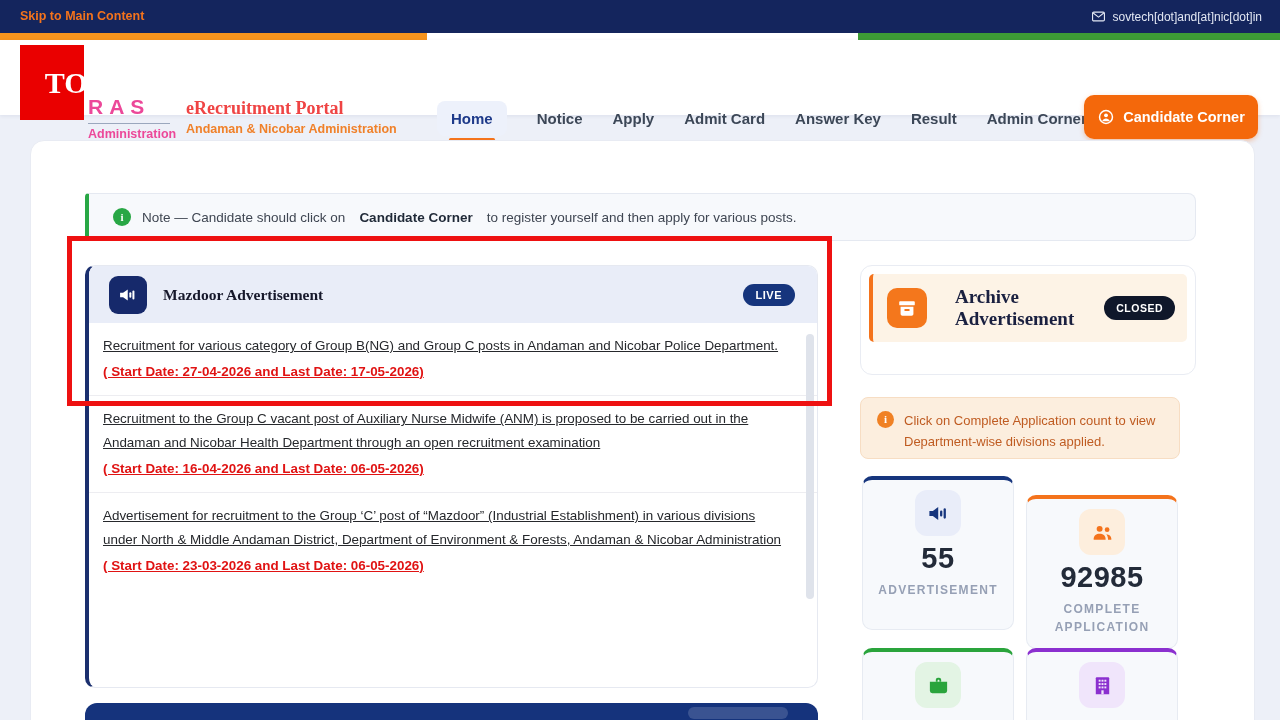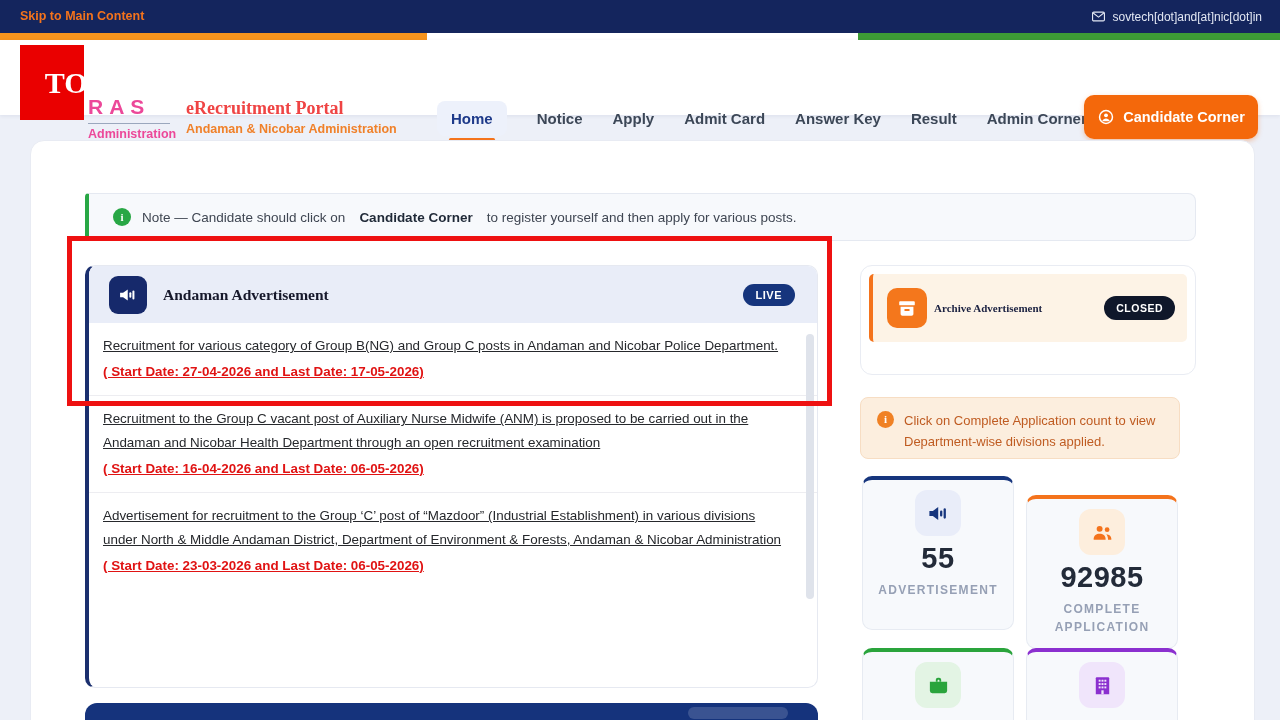--- a/index.html
+++ b/index.html
@@ -71,21 +71,21 @@
   .bottom-bar .pill { position:absolute; right:30px; top:4px; width:100px; height:12px; background:rgba(255,255,255,.16); border-radius:6px; }
 
   
   .annotation { position:absolute; left:67px; top:236px; width:765px; height:170px; border:5px solid #ee1111; z-index:50; pointer-events:none; }
 
   
   .archive { position:absolute; left:860px; top:265px; width:336px; height:110px; background:#fff; border:1px solid #e9ecf3; border-radius:12px; padding:8px; }
   .archive-head { height:68px; background:#fdf3e6; border-left:4px solid #f4731c; border-radius:5px; display:flex; align-items:center; padding:0 12px 0 14px; }
   .tile-or { width:40px; height:40px; border-radius:10px; background:#f4771c; color:#fff; display:flex; align-items:center; justify-content:center; flex:0 0 auto; }
   .tile-or svg { width:22px; height:22px; }
-  .archive-title { font-family:"Liberation Serif", serif; font-weight:bold; font-size:11px; color:#1a2040; margin-left:7px; }
+  .archive-title { font-family:"Liberation Serif", serif; font-weight:bold; font-size:19px; color:#1a2040; margin-left:28px; }
   .closed { margin-left:auto; background:#0f172a; color:#fff; font-size:10.5px; font-weight:bold; letter-spacing:.5px; padding:6px 12px; border-radius:14px; }
 
   
   .tip { position:absolute; left:860px; top:397px; width:320px; height:62px; background:#fceede; border:1px solid #f7ddc3; border-radius:8px;
          display:flex; padding:12px 12px 0 16px; font-size:13px; color:#bf5b21; line-height:21px; }
   .tip .icircle { background:#f08124; margin-right:10px; margin-top:1px; width:17px; height:17px; }
 
   
   .stat-card { position:absolute; width:152px; height:154px; background:#f7f9fc; border:1px solid #e7ebf2; border-top:4px solid #16357d;
                border-radius:10px; text-align:center; overflow:hidden; }
@@ -165,21 +165,21 @@
 
   <div class="ongoing">
     <div class="ongoing-head">
       <span class="tile-sm">
         <svg viewBox="0 0 24 24" fill="currentColor">
             <path d="M2.5 9.3v5.4h3.6l5.6 4V5.3l-5.6 4H2.5z"></path>
             <rect x="13.6" y="8.8" width="2.4" height="6.4" rx="1.2"></rect>
             <rect x="17.3" y="6.6" width="2.4" height="10.8" rx="1.2"></rect>
           </svg>
       </span>
-      <span class="ongoing-title">Andaman Advertisement</span>
+      <span class="ongoing-title">Mazdoor Advertisement</span>
       <span class="live">LIVE</span>
     </div>
     <div class="ad-list">
       <div class="ad-item">
         <div class="ad-title nowrap">Recruitment for various category of Group B(NG) and Group C posts in Andaman and Nicobar Police Department.</div>
         <div class="ad-date">( Start Date: 27-04-2026 and Last Date: 17-05-2026)</div>
       </div>
       <div class="ad-item">
         <div class="ad-title">Recruitment to the Group C vacant post of Auxiliary Nurse Midwife (ANM) is proposed to be carried out in the Andaman and Nicobar Health Department through an open recruitment examination</div>
         <div class="ad-date">( Start Date: 16-04-2026 and Last Date: 06-05-2026)</div>

